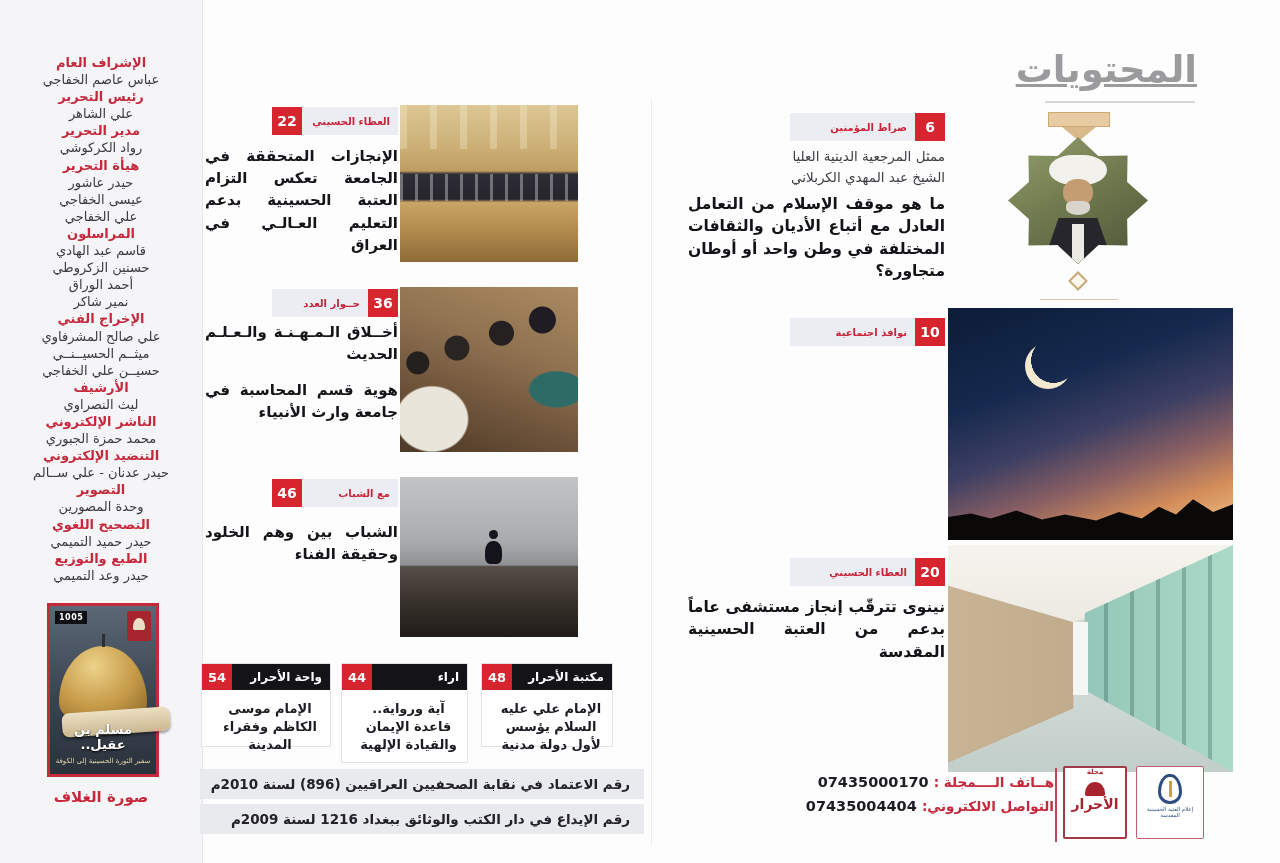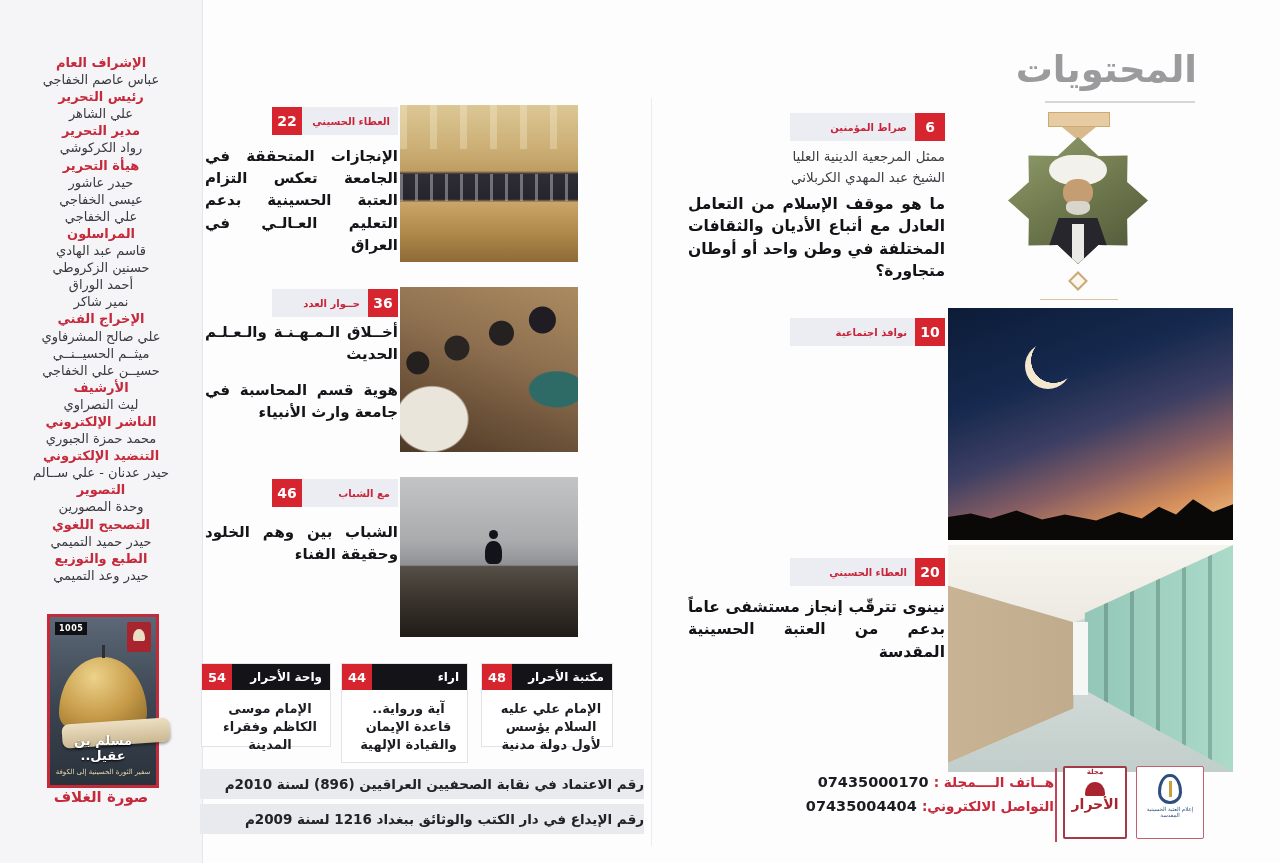--- a/index.html
+++ b/index.html
@@ -9,21 +9,21 @@
   
   .left-col{position:absolute;left:0;top:0;width:202px;height:863px;background:#f5f5f7;
             border-right:1px solid #e6e6e9;}
   .staff{position:absolute;left:0;top:54px;width:202px;text-align:center;
          font-size:13px;line-height:17.1px;color:#333338;}
   .staff .s-r{color:#c5293b;font-weight:bold;}
   .staff .s-n{color:#3a3a40;}
 
   
   .cover{position:absolute;left:47px;top:603px;width:112px;height:174px;box-sizing:border-box;
-         border:3px solid #c32b3b;background:linear-gradient(180deg,#5c6877 0%,#3a434f 55%,#2a323c 100%);margin-top:11px;}
+         border:3px solid #c32b3b;background:linear-gradient(180deg,#5c6877 0%,#3a434f 55%,#2a323c 100%);}
   .cover-issue{position:absolute;top:5px;left:5px;background:#101014;color:#fff;
                font-size:8px;font-weight:bold;padding:2px 4px;letter-spacing:.5px;direction:ltr;}
   .cover-logo{position:absolute;top:5px;right:5px;width:24px;height:30px;background:#a8242e;
               border-radius:2px;}
   .cover-logo:after{content:"";position:absolute;left:6px;top:7px;width:12px;height:12px;
               background:#e9dfc6;border-radius:50% 50% 10% 10%/70% 70% 20% 20%;}
   .cover-dome{position:absolute;left:50%;top:40px;transform:translateX(-50%);width:88px;height:72px;
               background:radial-gradient(ellipse at 40% 28%,#ecd28a 0%,#c69a48 55%,#8d6a2a 100%);
               border-radius:50% 50% 16% 16%/78% 78% 22% 22%;}
   .cover-dome:before{content:"";position:absolute;top:-12px;left:50%;width:3px;height:13px;
@@ -76,27 +76,27 @@
   .img-rock:after{content:"";position:absolute;left:50%;top:33%;width:9px;height:9px;background:#14121a;border-radius:50%;}
 
   
   .card{position:absolute;background:#ffffff;border:1px solid #e2e2e7;box-sizing:border-box;}
   .card .banner{left:0;top:0;width:100%;}
   .card-title{position:absolute;left:0;top:30px;width:100%;padding:2px 6px;box-sizing:border-box;margin:4px;
       font-size:13px;font-weight:bold;color:#1c1c22;text-align:center;line-height:1.4;}
 
   
   .foot-bar{position:absolute;left:200px;width:444px;height:30px;background:#e8eaee;
-      font-size:13.5px;font-weight:600;color:#222228;line-height:30px;
+      font-size:13.5px;font-weight:600;color:#222228;line-height:30px;padding-right:14px;
       box-sizing:border-box;text-align:right;}
 
   
   .v-divider{position:absolute;left:651px;top:98px;width:1px;height:748px;background:#ececef;}
   .contents-title{position:absolute;left:1027px;top:48px;width:170px;margin:0;text-align:right;
-      font-size:37px;font-weight:bold;color:#9b9b9e;}
+      font-size:37px;font-weight:bold;color:#9b9b9e;text-decoration:underline;}
   .contents-underline{position:absolute;left:1045px;top:101px;width:150px;height:2px;background:#d6d6d9;}
 
   .pendant-bar{position:absolute;left:1048px;top:112px;width:62px;height:15px;background:#e6cba3;
       border:1px solid #cda973;box-sizing:border-box;}
   .pendant-tri{position:absolute;left:1062px;top:127px;width:0;height:0;
       border-left:17px solid transparent;border-right:17px solid transparent;border-top:14px solid #d9ba8c;}
 
   .star-photo{position:absolute;left:1008px;top:137px;width:140px;height:127px;
       background:linear-gradient(150deg,#95a170 0%,#717b4f 45%,#4c5436 100%);
       clip-path:polygon(50% 0%,64.5% 14.9%,85.4% 14.6%,85.1% 35.5%,100% 50%,85.1% 64.5%,85.4% 85.4%,

